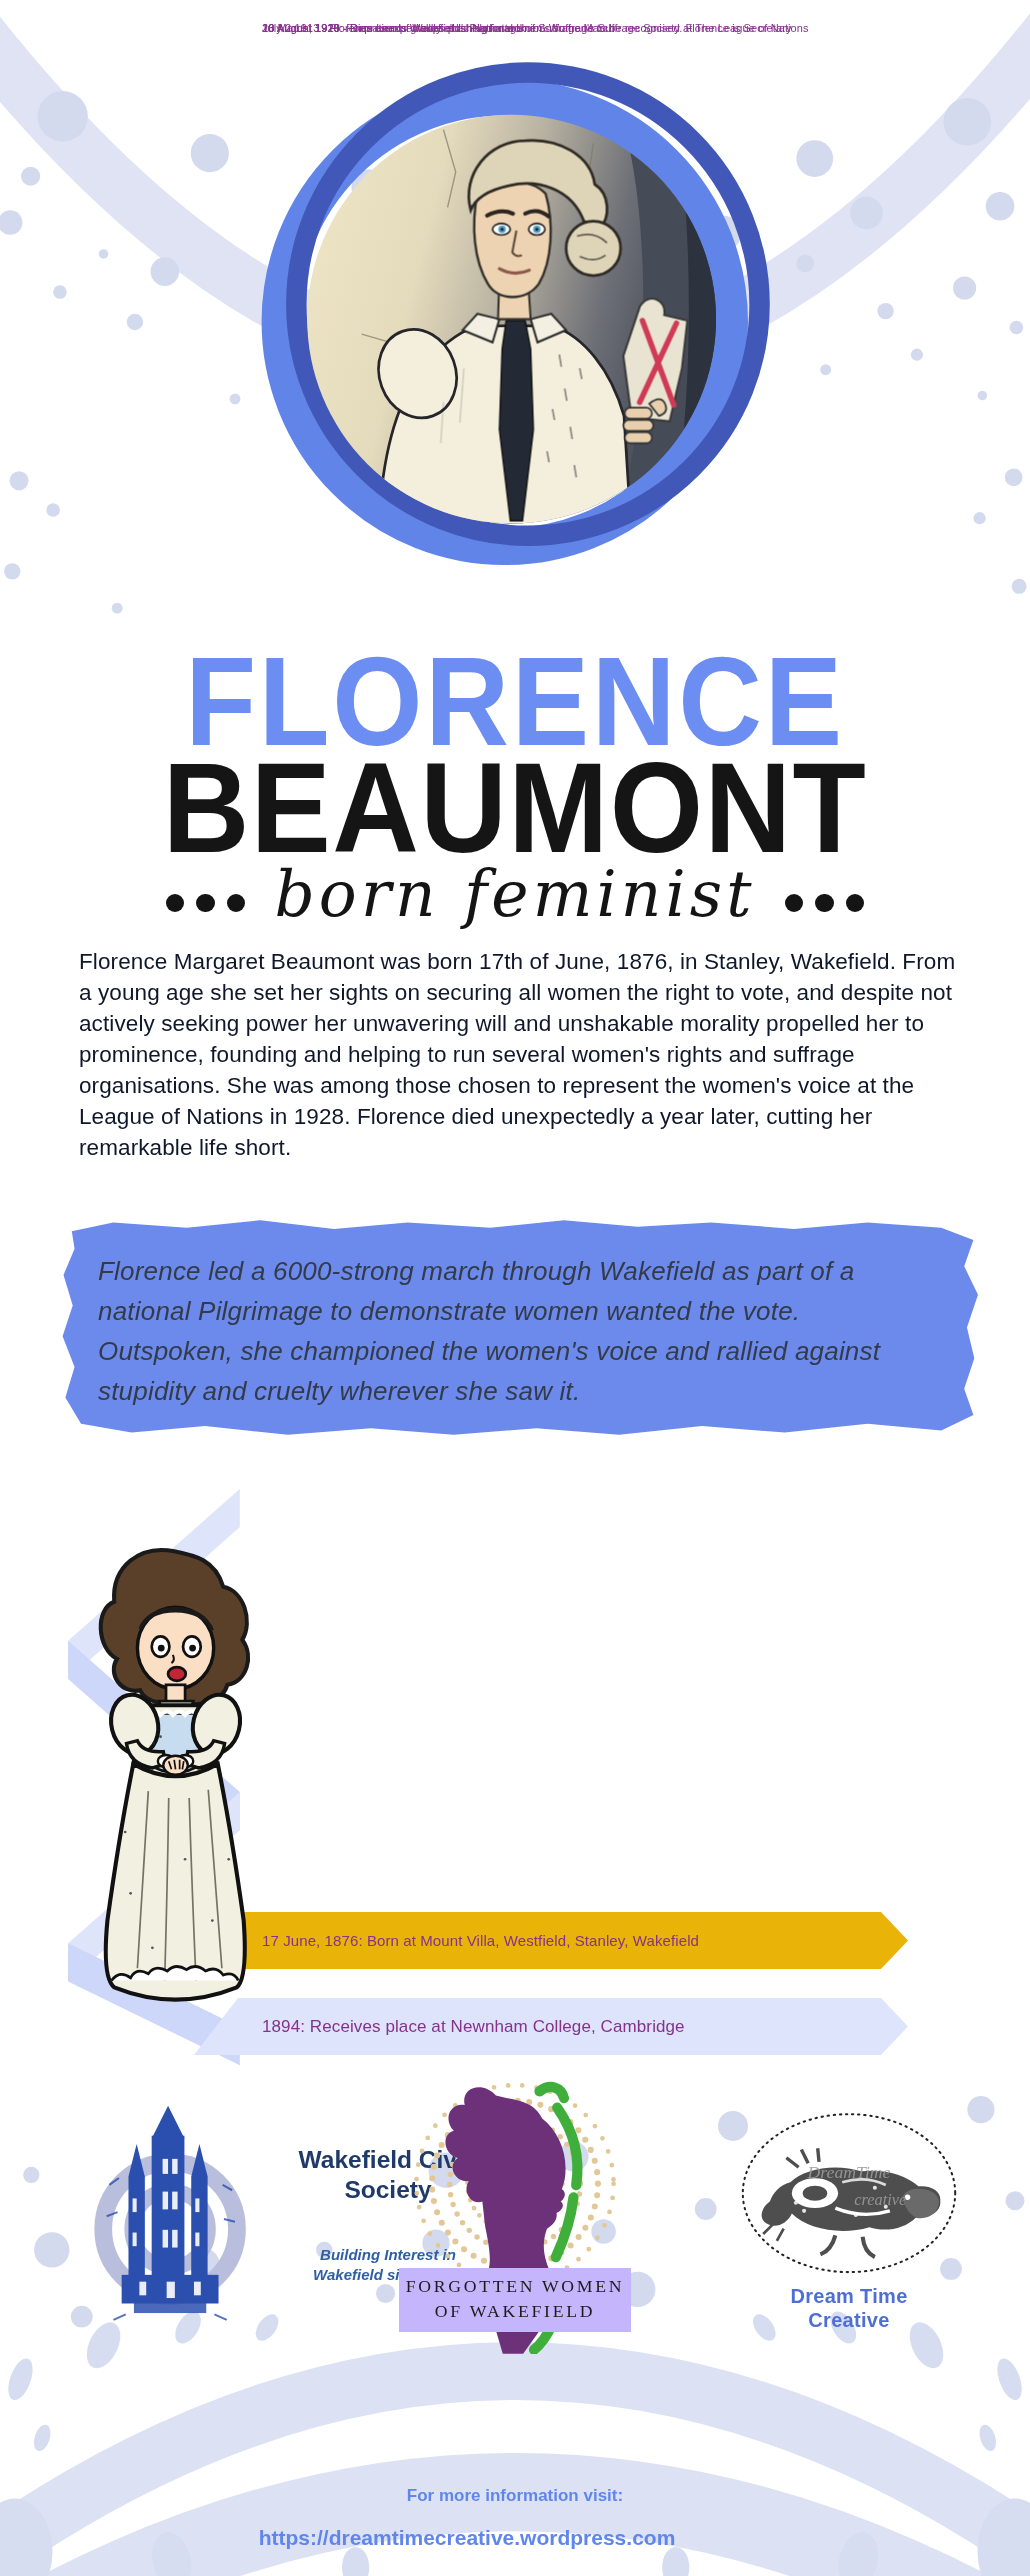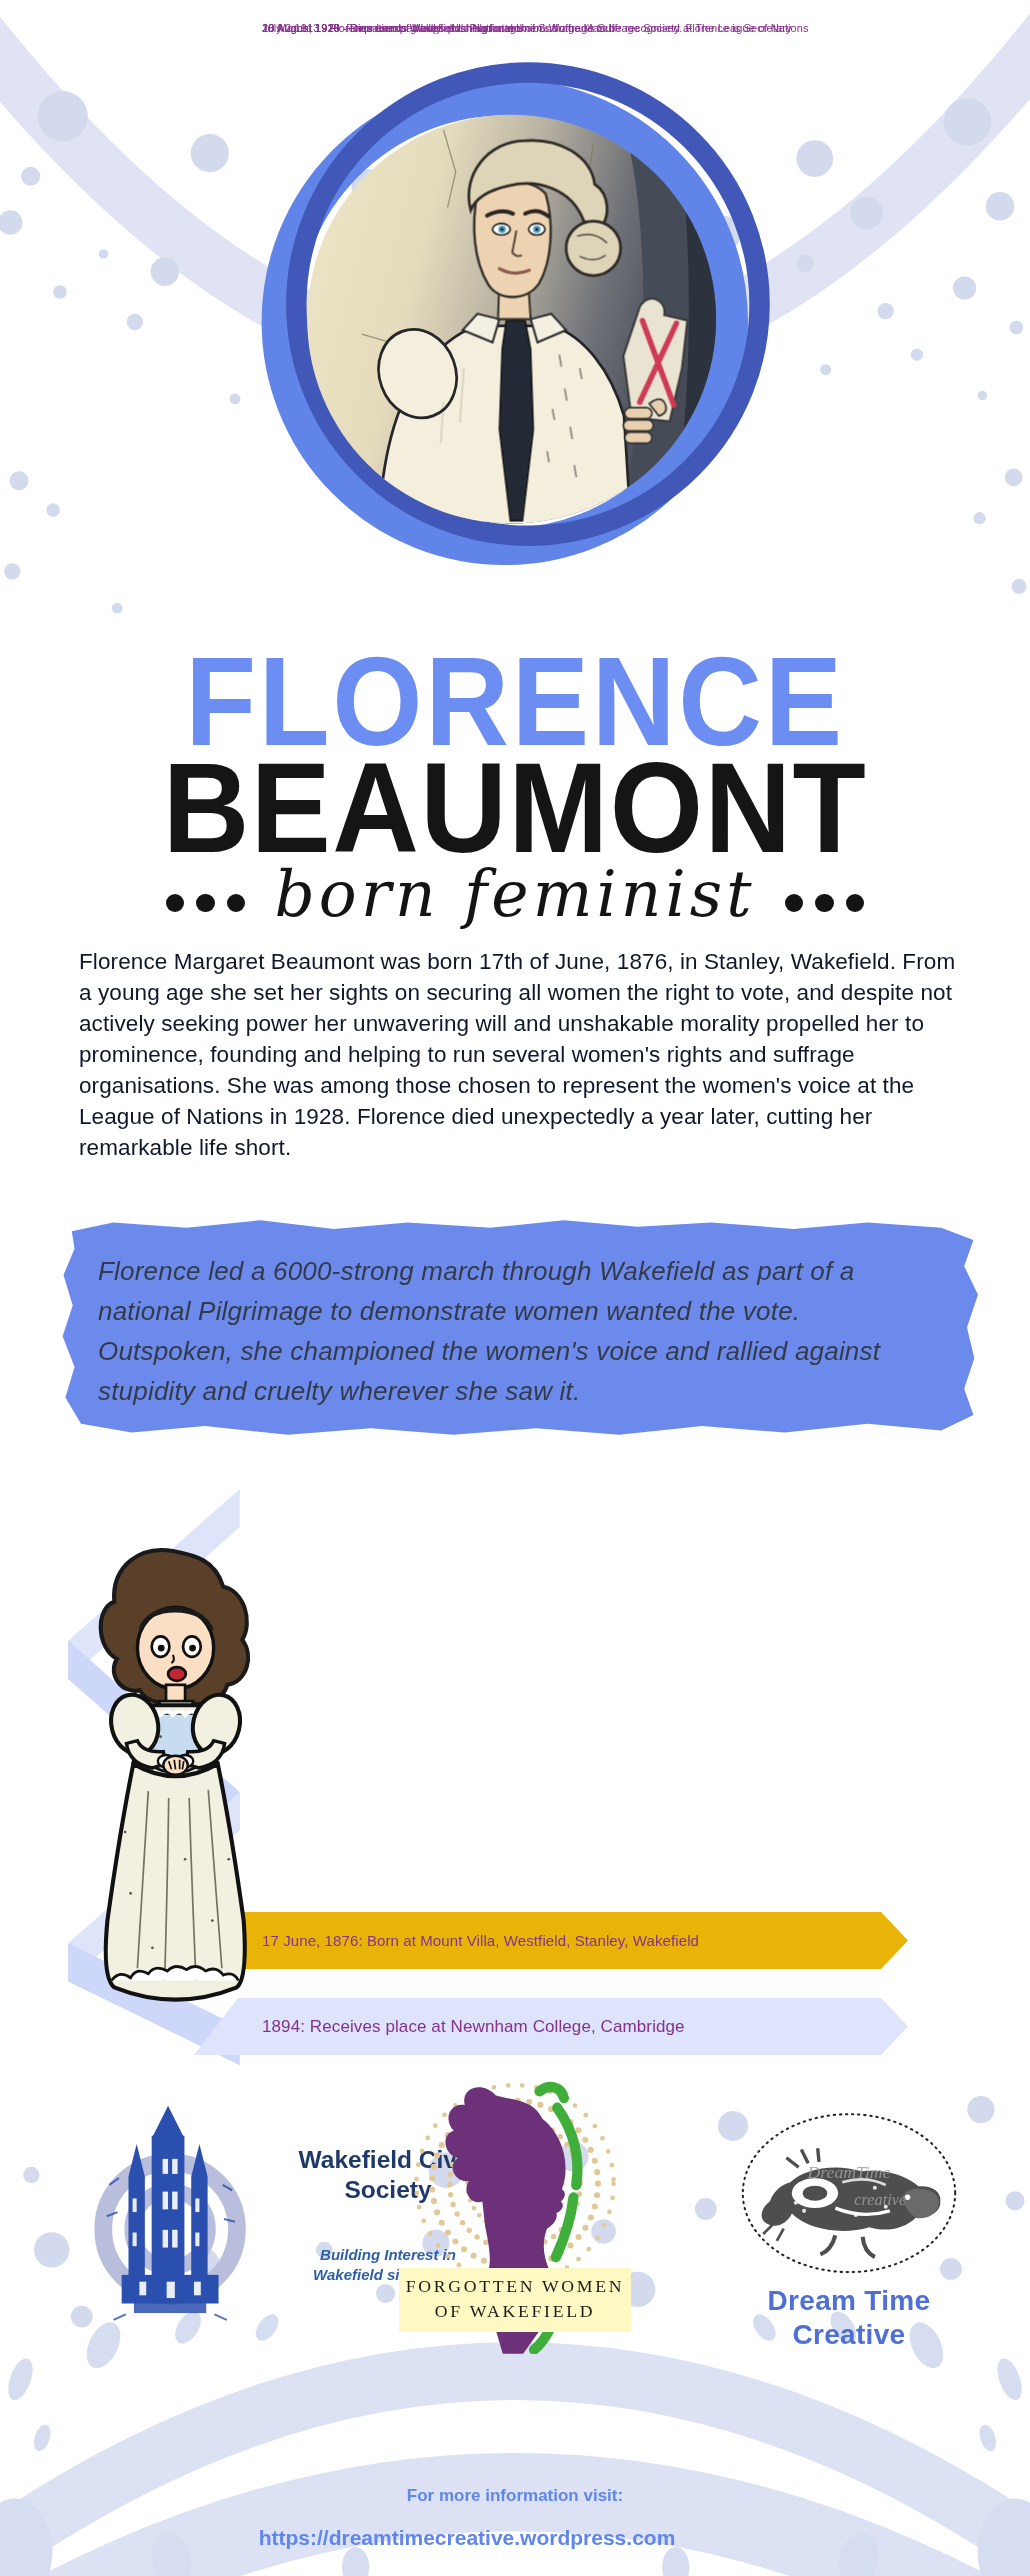--- a/index.html
+++ b/index.html
@@ -47,25 +47,25 @@
   .t-row:nth-of-type(4){top:1741px;font-size:17px;background:#7694ef;}
   .t-row:nth-of-type(5){top:1826px;font-size:15px;background:#8fa7f3;}
   .t-row:nth-of-type(6){top:1912px;font-size:15px;background:#eab308;}
   .t-row:nth-of-type(7){top:1998px;font-size:17px;background:#dde4fb;}
 
   
   #wcs-name{left:286px;top:2145px;width:204px;text-align:center;white-space:pre-line;
     font-size:24.5px;font-weight:700;color:#1f3a68;line-height:1.22;}
   #wcs-tagline{left:286px;top:2245px;width:204px;text-align:center;white-space:pre-line;
     font-size:15px;font-weight:700;font-style:italic;color:#2d5fa6;line-height:1.3;}
-  #fww-text{left:399px;top:2268px;width:232px;text-align:center;background:#fef9c3;
+  #fww-text{left:399px;top:2268px;width:232px;text-align:center;background:#c4b5fd;
     padding:5.5px 0 6.8px 0;font-family:"Liberation Serif",serif;font-size:17.7px;
     letter-spacing:2.7px;color:#1c1c1c;line-height:1.45;white-space:pre-line;}
   #dtc-caption{left:733px;top:2284px;width:232px;text-align:center;white-space:pre-line;
-    font-size:28px;font-weight:700;color:#4d6fd6;line-height:1.2;letter-spacing:0.3px;}
+    font-size:20px;font-weight:700;color:#4d6fd6;line-height:1.2;letter-spacing:0.3px;}
 
   
   #statement{left:0;top:2350px;width:1030px;text-align:center;white-space:pre-line;
     font-size:27px;font-weight:700;color:#7c2e93;line-height:38px;letter-spacing:0.1px;}
   #footer-label{left:0;top:2486px;width:1030px;text-align:center;
     font-size:17px;font-weight:700;color:#5f86ec;}
   #footer-url{left:0;top:2526px;width:934px;text-align:center;
     font-size:21px;font-weight:700;color:#5f86ec;}
 </style>
 </head>

